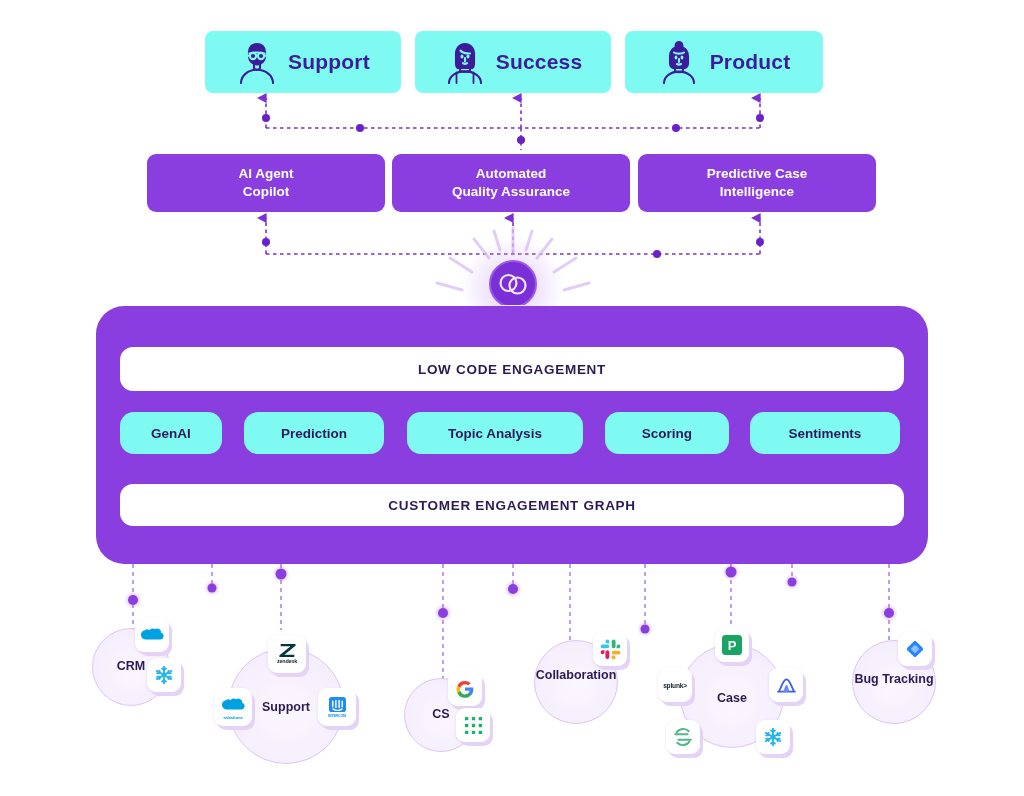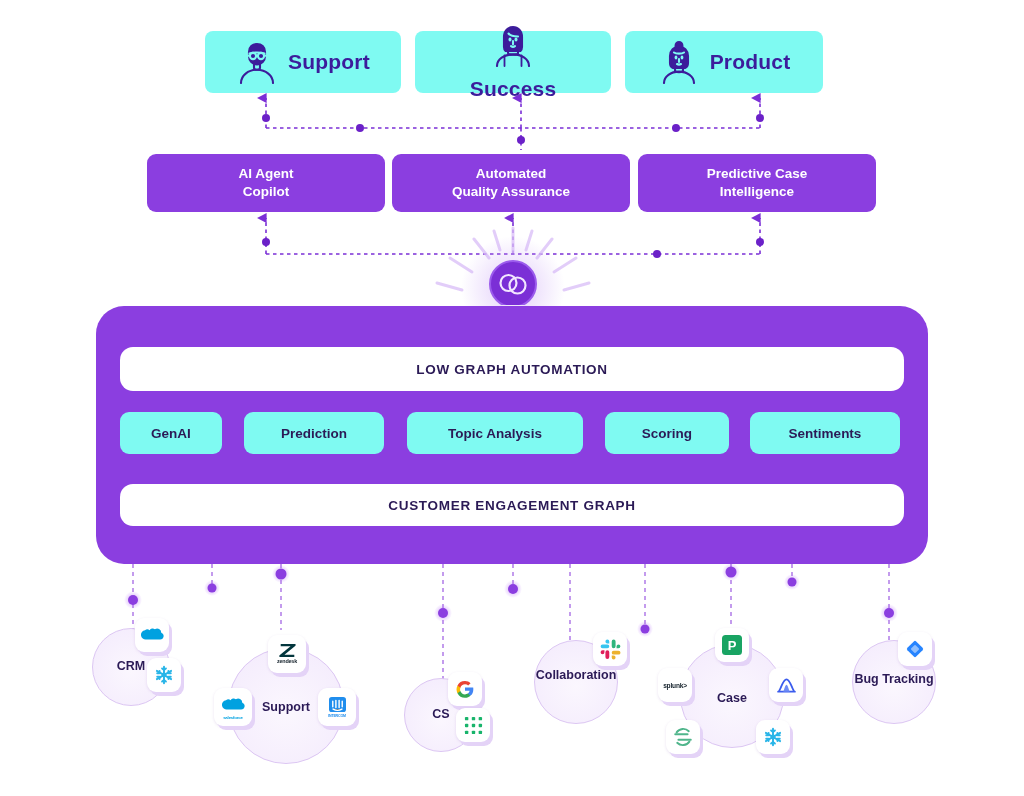--- a/index.html
+++ b/index.html
@@ -70,21 +70,21 @@
     font-size: 13.5px;
     font-weight: bold;
     color: #2B1A56;
     letter-spacing: .7px;
   }
 
   .chip {
     position: absolute;
     height: 42px;
     background: #7FFAF2;
-    border-radius: 9px;
+    border-radius: 14px;
     display: flex;
     align-items: center;
     justify-content: center;
   }
   .chip .chlabel {
     font-size: 13.5px;
     font-weight: bold;
     color: #2B1A56;
     white-space: nowrap;
   }
@@ -258,21 +258,21 @@
         <circle cx="25" cy="16" r="3.1" fill="none" stroke="#7FFAF2"></circle>
         <path d="M20.1 16h1.8M13.9 15.6h-2.3M28.1 15.6h2.3" stroke="#7FFAF2"></path>
         <path d="M18 24.5v3.2c0 1.1 1.3 2 3 2s3-.9 3-2v-3.2"></path>
         <path d="M5 43c0-7.5 7.2-13.2 16-13.2S37 35.5 37 43"></path>
       </g>
         </svg>
     </span>
     <span class="plabel">Support</span>
   </div>
 
-  <div class="persona" style="left:415px; top:31px; width:196px;flex-direction:column;">
+  <div class="persona" style="left:415px; top:31px; width:196px;">
     <span class="avatar">
       <svg viewBox="0 0 42 44">
           <g fill="none" stroke="#3C1C9B" stroke-width="2.1" stroke-linecap="round" stroke-linejoin="round">
         <path d="M12 14c0-6 4-10 9-10s9 4 9 10v10c0 1.5-.6 3-1.6 4H13.6C12.6 27 12 25.5 12 24z" fill="#3C1C9B"></path>
         <path d="M16.5 10.5c1.5 2 5 3 9.5 3" stroke="#7FFAF2"></path>
         <ellipse cx="18" cy="16.5" rx="1.5" ry="2" fill="#7FFAF2" stroke="none"></ellipse>
         <ellipse cx="24" cy="16.5" rx="1.5" ry="2" fill="#7FFAF2" stroke="none"></ellipse>
         <path d="M21 18v3.2M19 23.2c1.3.9 2.7.9 4 0" stroke="#7FFAF2"></path>
         <path d="M16 28v2.2c0 .9 2.2 1.6 5 1.6s5-.7 5-1.6V28"></path>
         <path d="M5 43c0-6.8 7.2-11.6 16-11.6S37 36.2 37 43"></path>
@@ -327,21 +327,21 @@
         <rect x="13" y="54" width="26" height="5.4" rx="2.4" fill="#F0E7FA"></rect>
         <rect x="15" y="61" width="22" height="5" rx="2.2" fill="#EDE2F8"></rect>
         <path d="M19 66h14c0 4-3 6-7 6s-7-2-7-6z" fill="#3B0F73"></path>
       </g>
     </svg>
   </div>
 
   <div id="panel"></div>
 
   <div class="whitebar" style="left:120px; top:347px; width:784px; height:44px;">
-    <span class="wlabel">LOW GRAPH AUTOMATION</span>
+    <span class="wlabel">LOW CODE ENGAGEMENT</span>
   </div>
 
   <div class="chip" style="left:120px; top:412px; width:102px;">
     <span class="chlabel">GenAI</span>
   </div>
   <div class="chip" style="left:407px; top:412px; width:176px;">
     <span class="chlabel">Topic Analysis</span>
   </div>
   <div class="chip" style="left:244px; top:412px; width:140px;">
     <span class="chlabel">Prediction</span>

